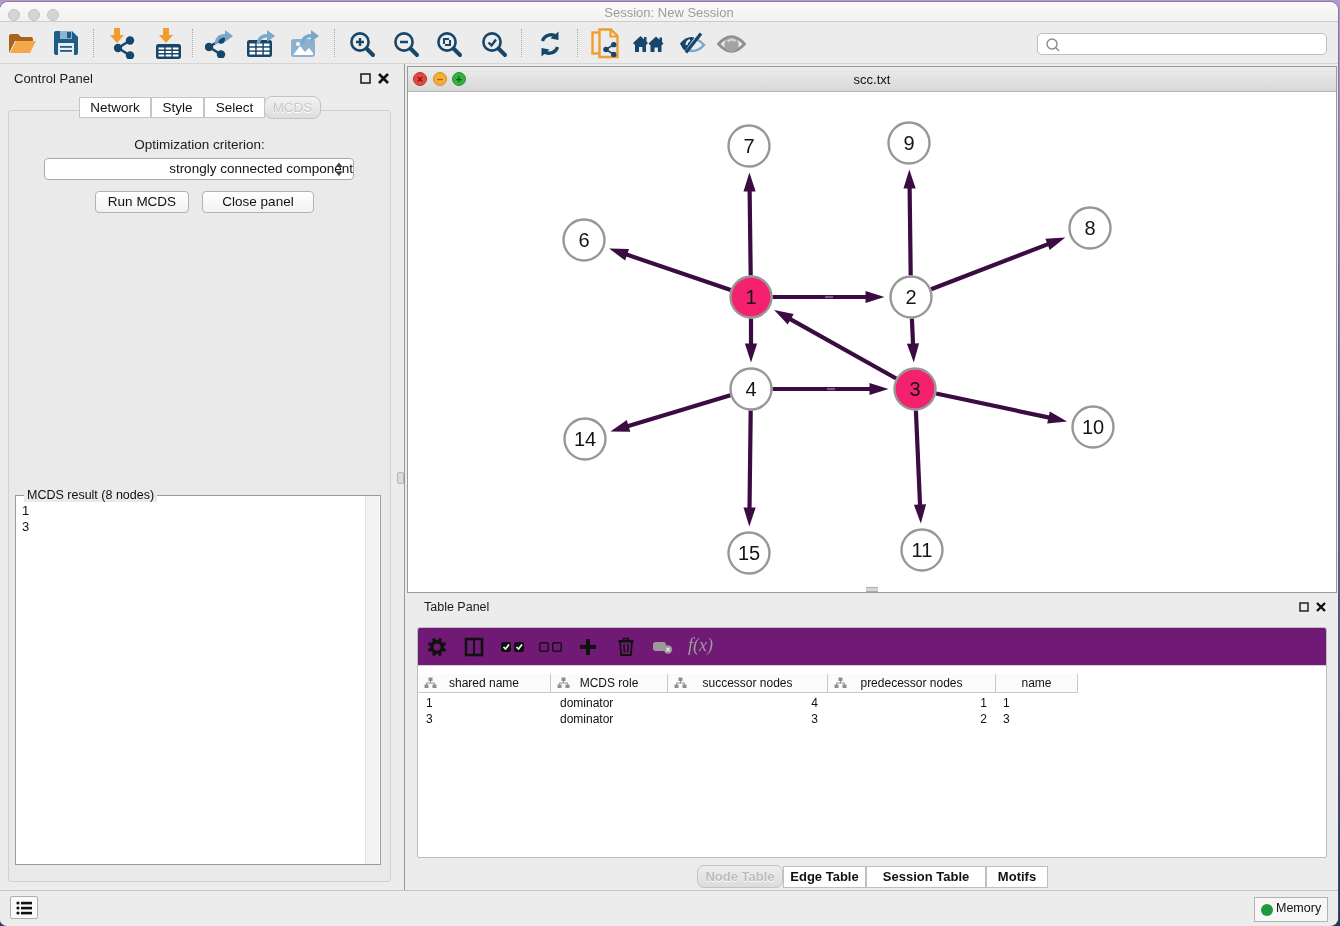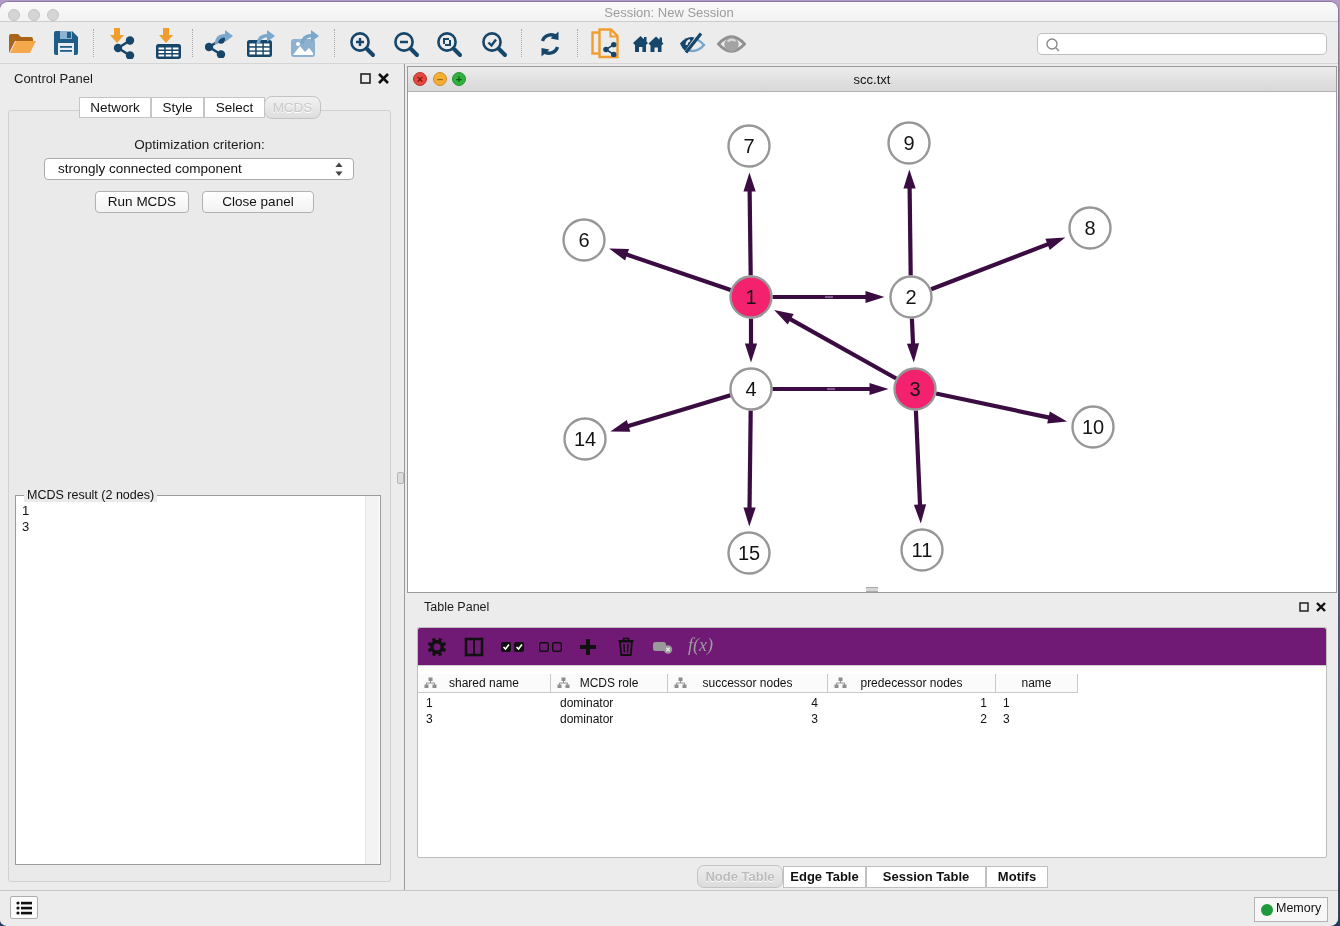--- a/index.html
+++ b/index.html
@@ -20,21 +20,21 @@
 
 #cpTitle { position:absolute; left:14px; top:69px; font-size:13px; color:#1a1a1a; }
 .tab { position:absolute; top:95px; height:21px; background:#fff; border:1px solid #c5c5c5; font-size:13.5px;
   color:#111; text-align:center; line-height:19px; z-index:3; }
 #tabMCDS { position:absolute; top:94px; height:23px; border-radius:8px; background:linear-gradient(#f2f2f2,#dedede);
   border:1px solid #c3c3c3; font-size:13.5px; color:#c9c9c9; text-shadow:0 1px 0 #fff; text-align:center; line-height:21px; z-index:2; }
 #cpPanel { position:absolute; left:8px; top:108px; width:383px; height:772px; background:#eaeaea;
   border:1px solid #d0d0d0; border-radius:3px; }
 #optLabel { position:absolute; left:8px; top:135px; width:383px; text-align:center; font-size:13.5px; color:#1a1a1a; }
 #dropdown { position:absolute; left:44px; top:156px; width:310px; height:22px; background:#fff;
-  border:1px solid #ababab; border-radius:4px; font-size:13.5px; color:#111; line-height:20px; padding-left:13px; }
+  border:1px solid #ababab; border-radius:4px; font-size:13.5px; color:#111; line-height:20px; padding-left:13px;text-align:right; }
 .btn { position:absolute; top:189px; height:22px; background:linear-gradient(#ffffff,#f2f2f2);
   border:1px solid #b2b2b2; border-radius:4px; font-size:13.5px; color:#111; text-align:center; line-height:20px; }
 #resultBox { position:absolute; left:15px; top:493px; width:366px; height:370px; background:#fff; border:1px solid #9b9b9b; }
 #resultLegend { position:absolute; left:24px; top:486px; background:#eaeaea; padding:0 3px; font-size:12.5px; color:#111; }
 #resultScroll { position:absolute; left:365px; top:494px; width:14px; height:368px; background:#f3f3f3; border-left:1px solid #e4e4e4; }
 #resultText { position:absolute; left:22px; top:501px; font-size:13px; line-height:16px; color:#111; }
 #vsplit { position:absolute; left:404px; top:62px; width:1px; height:827px; background:#999; }
 #vgrip { position:absolute; left:397px; top:470px; width:7px; height:12px; background:#dcdcdc; border:1px solid #b5b5b5; border-radius:2px; }
 
 #netwin { position:absolute; left:407px; top:64px; width:930px; height:527px; border:1px solid #9a9a9a; background:#fff; }
@@ -218,21 +218,21 @@
   <div id="dropdown">strongly connected component
     <svg width="10" height="15" style="position:absolute;right:9px;top:3px;">
         <path d="M5 0.5 L8.6 5 L1.4 5 Z" fill="#444"></path>
         <path d="M5 14 L8.6 9.5 L1.4 9.5 Z" fill="#444"></path>
       </svg>
   </div>
   <div class="btn" style="left:95px;width:94px;">Run MCDS</div>
   <div class="btn" style="left:202px;width:112px;">Close panel</div>
   <div id="resultBox"></div>
   <div id="resultScroll"></div>
-  <div id="resultLegend">MCDS result (2 nodes)</div>
+  <div id="resultLegend">MCDS result (8 nodes)</div>
   <div id="resultText">1<br>3</div>
   <div id="vsplit"></div>
   <div id="vgrip"></div>
 
   <div id="netwin">
     <div id="nettitle">
       <div class="tl2" style="left:5px;background:#e5483e;border:1px solid #b5372e;color:#7d130e;">×</div>
       <div class="tl2" style="left:25px;background:#f5ad33;border:1px solid #cf8e27;color:#94660f;">–</div>
       <div class="tl2" style="left:44px;background:#31b13f;border:1px solid #2a9136;color:#0d5c18;">+</div>
       <div id="nettitletext">scc.txt</div>

